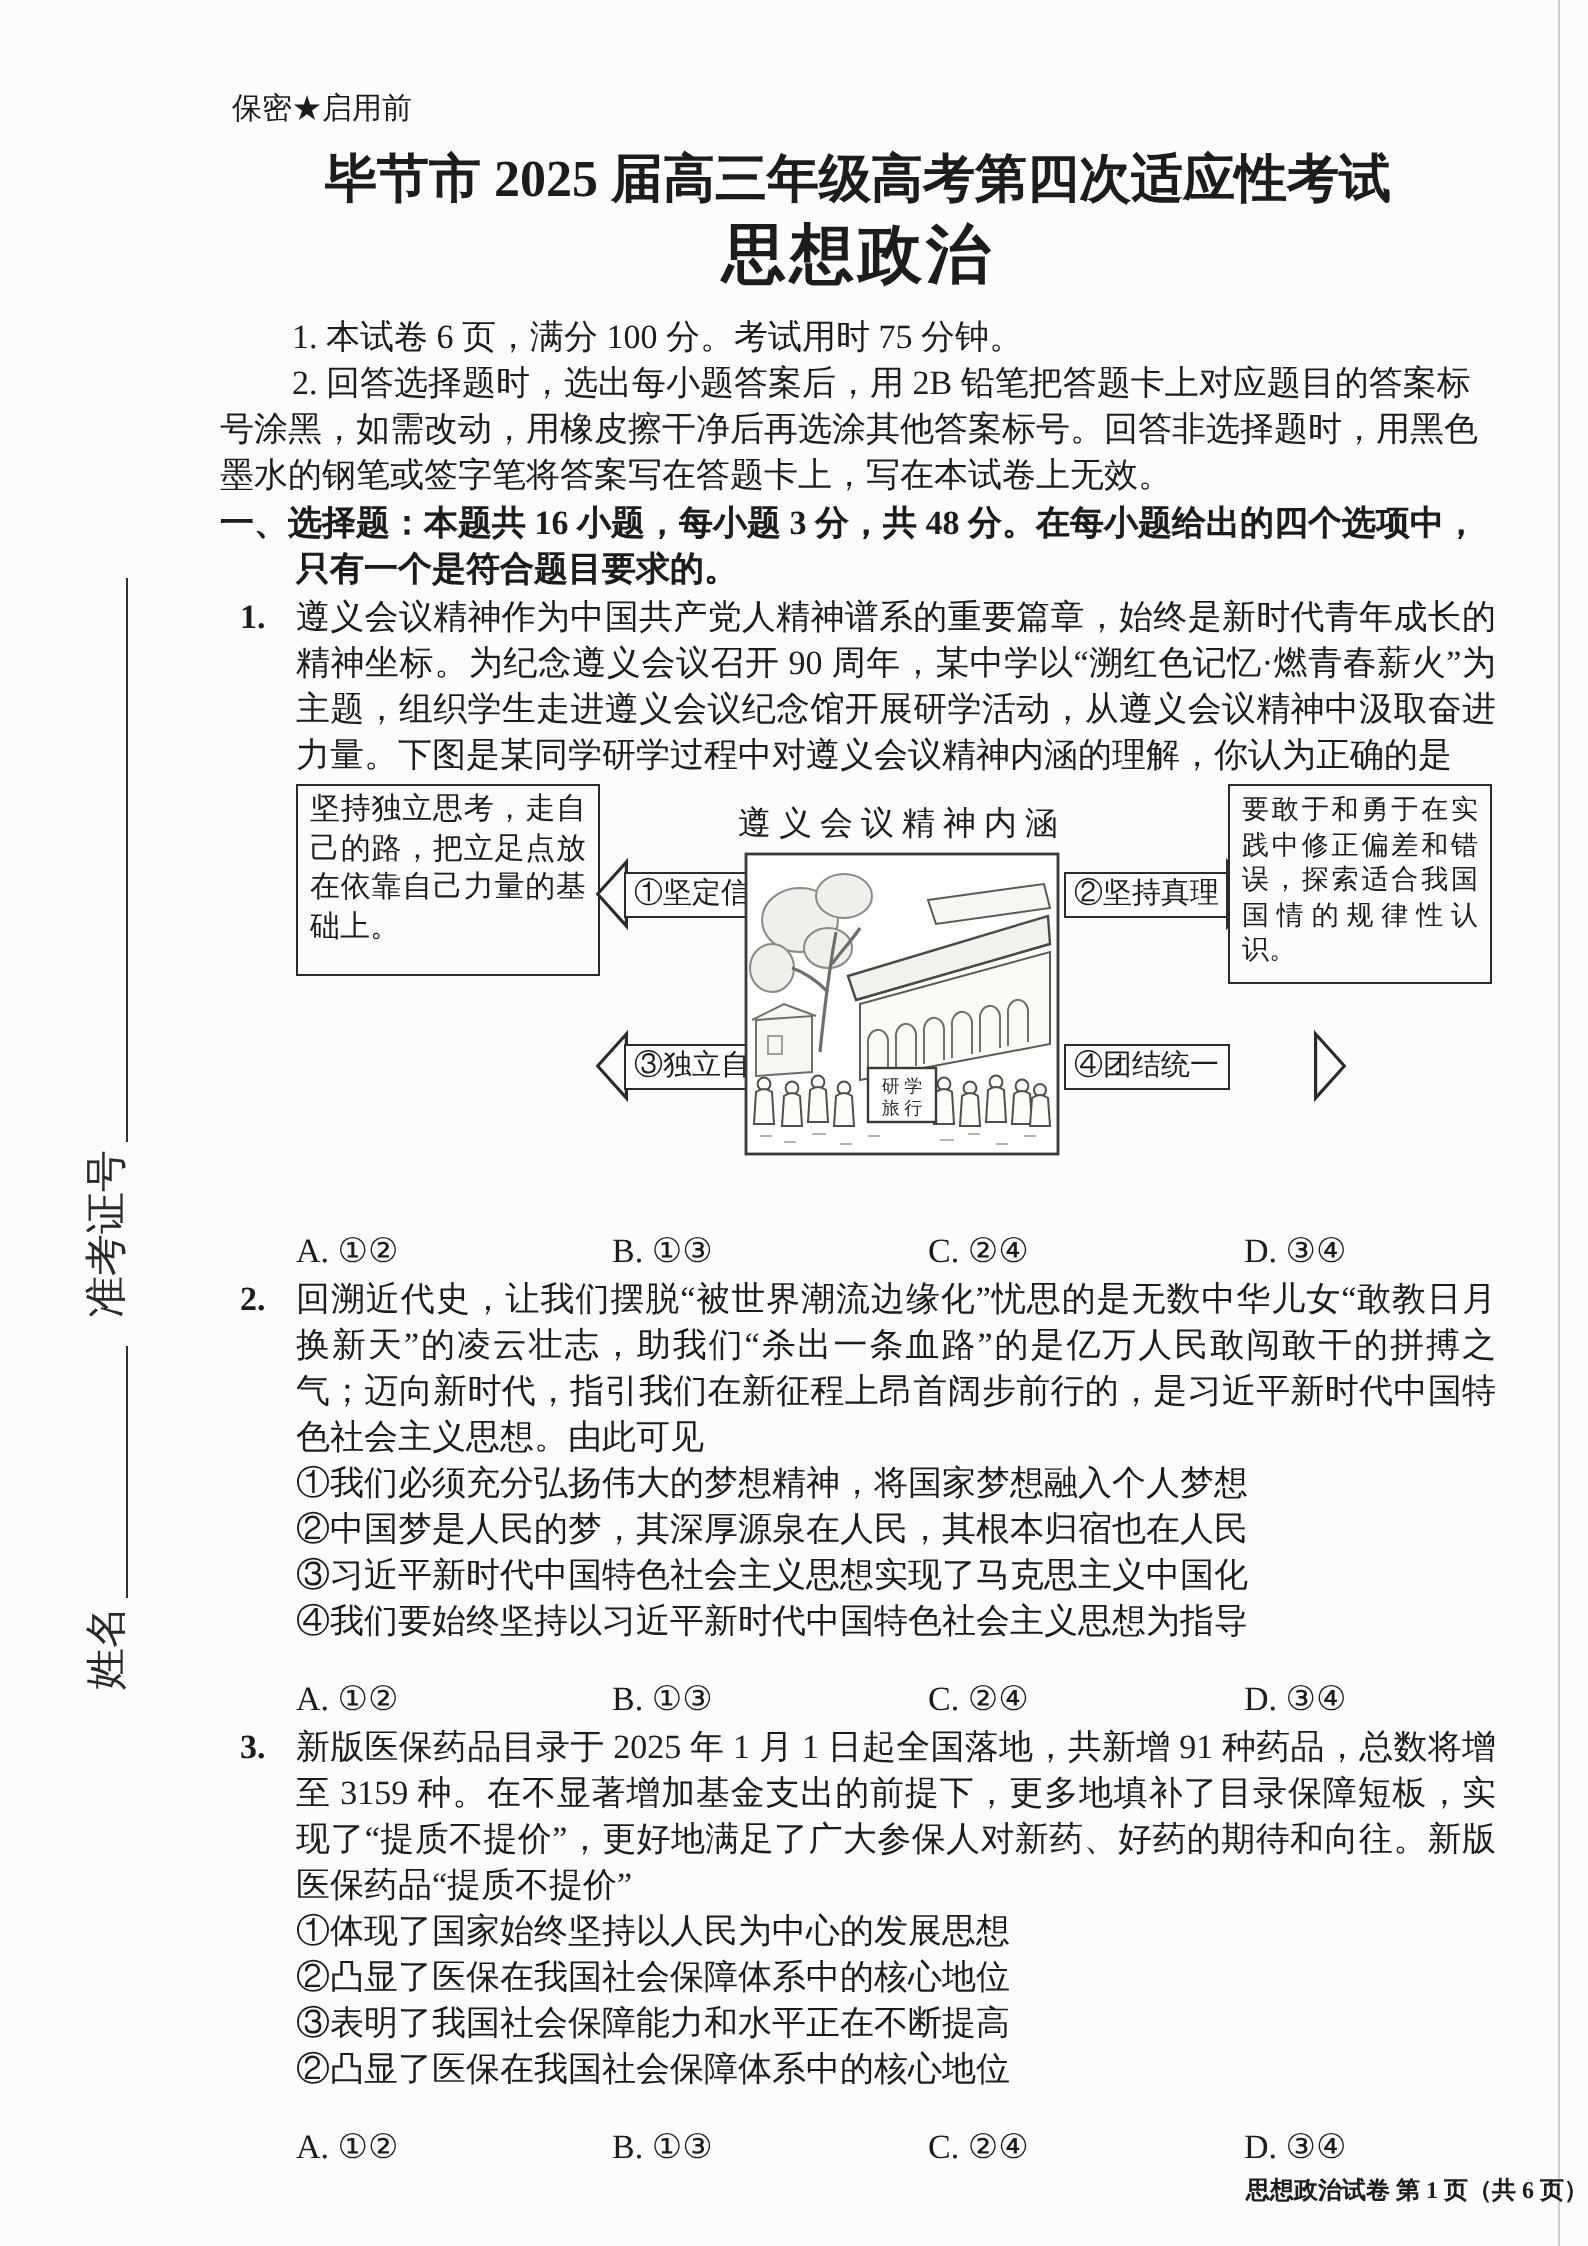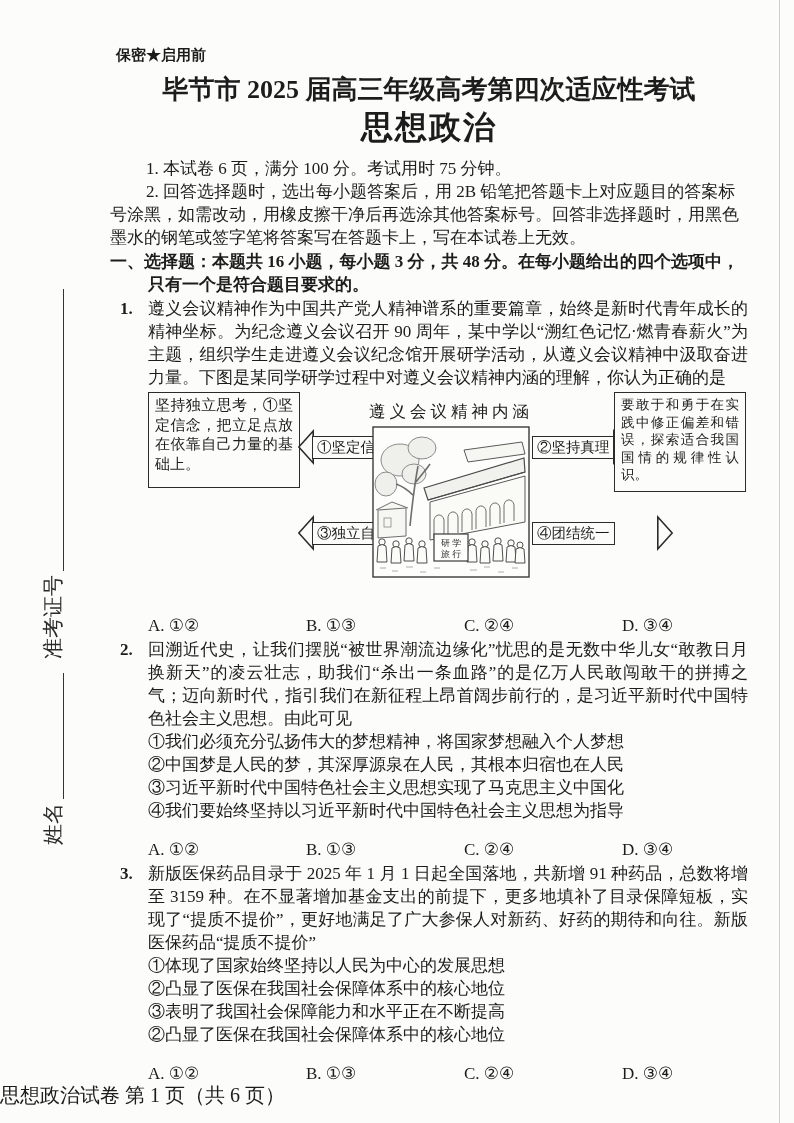--- a/index.html
+++ b/index.html
@@ -21,21 +21,21 @@
     width:582px;height:34px;
     display:flex;align-items:center;white-space:nowrap;
     font-size:21px;color:#2a2a2a;
   }
   .blank{display:inline-block;border-bottom:1.6px solid #333;height:20px;}
   .blank.short{width:126px;margin-left:4px;}
   .blank.long{width:282px;margin-left:4px;}
   .sb-gap{display:inline-block;width:14px;}
   
   .content{position:absolute;left:110px;top:44px;width:638px;}
-  .secrecy{font-weight:bold;font-size:15px;margin-left:6px;}
+  .secrecy{font-weight:normal;font-size:15px;margin-left:6px;}
   .title{font-size:26px;line-height:30px;font-weight:bold;text-align:center;margin:8px 0 2px 0;}
   .subject{font-size:32px;line-height:40px;font-weight:bold;text-align:center;margin:2px 0 10px 0;letter-spacing:2px;}
   .notice-head{font-weight:bold;}
   .notice-item{margin:0;text-indent:36px;}
   .section-head{font-weight:bold;padding-left:38px;text-indent:-38px;margin-top:1px;}
   .question{position:relative;padding-left:38px;margin-top:1px;}
   .qnum{position:absolute;left:10px;top:0;font-weight:bold;}
   .stem{text-align:justify;}
   .item-line{}
   .options{display:flex;margin-top:16px;}
@@ -57,22 +57,22 @@
   .ra1{left:384px;top:36px;}
   .ra2{left:384px;top:122px;gap:44px;}
   .dg-label{border:1.5px solid #2b2b2b;background:#fcfcfa;padding:2px 4px;
             font-size:14.5px;line-height:17px;white-space:nowrap;}
   .dg-arrow svg{display:block;}
   .la1 svg,.la2 svg{margin-right:-2px;}
   .ra1 svg,.ra2 svg{margin-left:-2px;}
   .dg-center{position:absolute;left:222px;top:8px;width:162px;text-align:center;}
   .dg-title{font-size:16.5px;letter-spacing:4px;white-space:nowrap;margin-left:-30px;width:222px;}
   .dg-illustration{margin-top:3px;}
-  .footer{position:absolute;left:0;bottom:16px;width:100%;text-align:left;
-          font-weight:normal;font-size:20px;}
+  .footer{position:absolute;left:0;bottom:16px;width:100%;text-align:right;
+          font-weight:bold;font-size:12px;}
 </style>
 </head>
 <body>
 
 <div class="page">
   <div class="scan-edge"></div>
 
   <div class="sidebar">
     <div class="sidebar-inner">
       <span>姓名</span>
@@ -94,21 +94,21 @@
     </div>
 
     <div class="section-head">一、选择题：本题共 16 小题，每小题 3 分，共 48 分。在每小题给出的四个选项中，只有一个是符合题目要求的。</div>
 
     <div class="question">
       <span class="qnum">1.</span>
       <div class="stem">遵义会议精神作为中国共产党人精神谱系的重要篇章，始终是新时代青年成长的精神坐标。为纪念遵义会议召开 90 周年，某中学以“溯红色记忆·燃青春薪火”为主题，组织学生走进遵义会议纪念馆开展研学活动，从遵义会议精神中汲取奋进力量。下图是某同学研学过程中对遵义会议精神内涵的理解，你认为正确的是</div>
 
       <div class="diagram">
         <div class="dg-box dg-left lb1">中国共产党人始终不渝地坚持为人民谋幸福、为民族谋复兴的初心和使命。</div>
-        <div class="dg-box dg-left lb2">坚持独立思考，①坚定信念，把立足点放在依靠自己力量的基础上。</div>
+        <div class="dg-box dg-left lb2">坚持独立思考，走自己的路，把立足点放在依靠自己力量的基础上。</div>
 
         <div class="dg-arrow la1">
           <svg width="16" height="38" viewBox="0 0 16 38">
             <polygon points="15.2,3 0.8,19 15.2,35" fill="#fcfcfa" stroke="#2b2b2b" stroke-width="1.6"></polygon>
           </svg>
           <span class="dg-label">①坚定信念</span>
         </div>
         <div class="dg-arrow la2">
           <svg width="16" height="38" viewBox="0 0 16 38">
             <polygon points="15.2,3 0.8,19 15.2,35" fill="#fcfcfa" stroke="#2b2b2b" stroke-width="1.6"></polygon>

